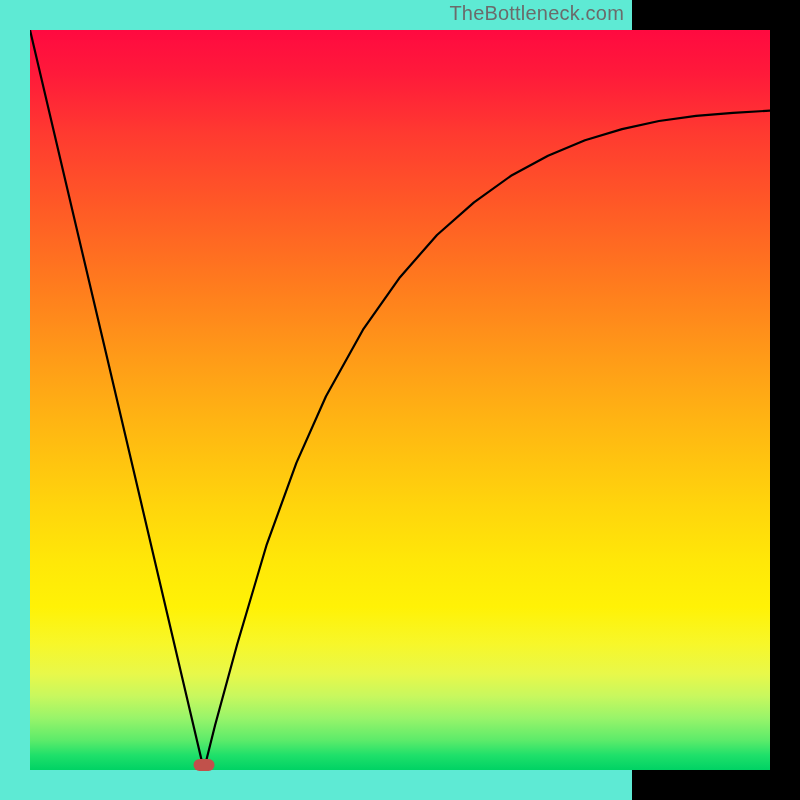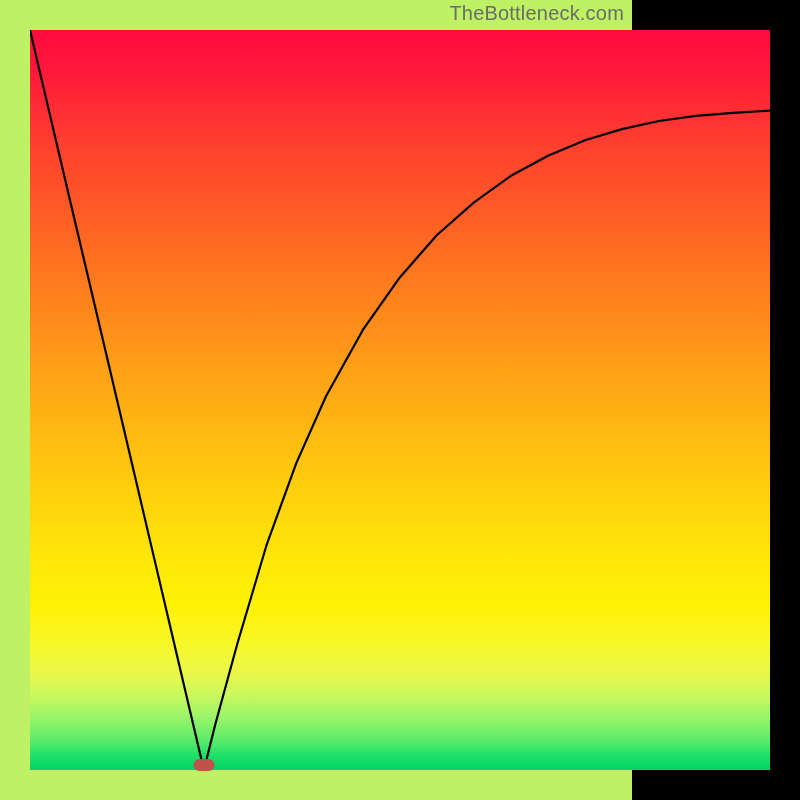--- a/index.html
+++ b/index.html
@@ -10,21 +10,21 @@
     overflow: hidden;
     background: #000;
     font-family: Arial, Helvetica, sans-serif;
   }
   .frame {
     position: absolute;
     left: 0;
     top: 0;
     width: 632px;
     height: 800px;
-    background: #bef264;
+    background: #5eead4;
   }
   .plot {
     position: absolute;
     left: 30px;
     top: 30px;
     width: 740px;
     height: 740px;
     
     background: linear-gradient(to bottom,
       #ff0a40 0%,

